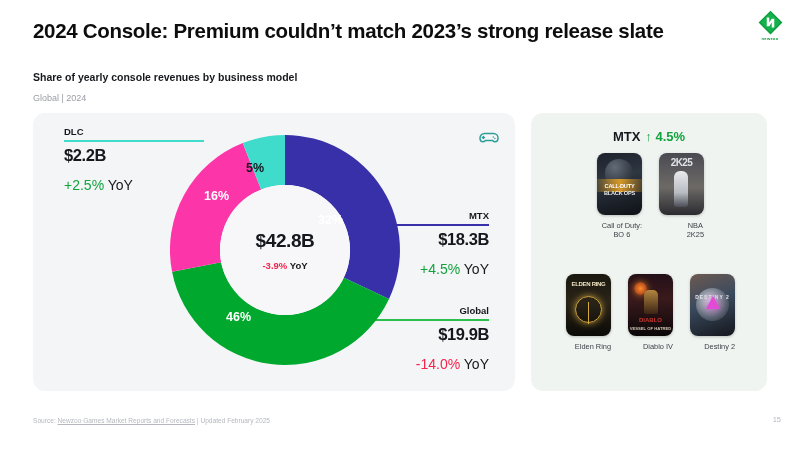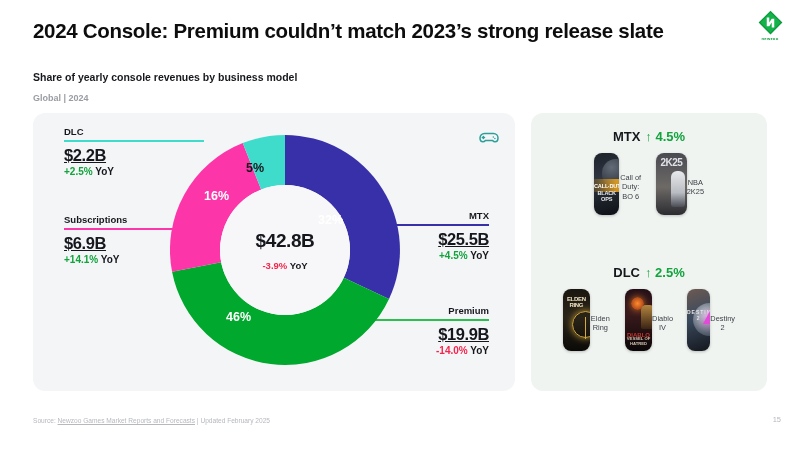--- a/index.html
+++ b/index.html
@@ -21,21 +21,21 @@
           display:flex; flex-direction:column; align-items:center; }
   .logo-mark { width: 25px; height: 25px; }
   .logo-word { font-size: 4.2px; font-weight:700; color:#0a9b3c; letter-spacing:0.3px; margin-top:1px; }
 
   .subtitle {
     position:absolute; left:33px; top:71px;
     font-size:10.5px; font-weight:700; color:#16181d;
   }
   .subsubtitle {
     position:absolute; left:33px; top:93px;
-    font-size:9px; font-weight:700; color:#9a9ca3;
+    font-size:9px; font-weight:400; color:#9a9ca3;
   }
 
   
   .chart-panel {
     position:absolute; left:33px; top:113px; width:482px; height:278px;
     background:#f4f5f7; border-radius:12px;
   }
   .games-panel {
     position:absolute; left:531px; top:113px; width:236px; height:278px;
     background:#eff4f0; border-radius:12px;
@@ -56,33 +56,33 @@
   .center-yoy { font-size:9.5px; font-weight:700; color:#15171c; margin-top:8px; }
   .center-yoy .neg { color:#f4254d; }
 
   .seg-label { position:absolute; font-size:12.5px; font-weight:600; color:#ffffff; }
   .seg-label.dark { color:#15171c; }
 
   
   .callout { position:absolute; }
   .callout .co-name { font-size:9.5px; font-weight:700; color:#15171c; white-space:nowrap; }
   .callout .co-rule { height:1.6px; margin:3px 0 4px 0; }
-  .callout .co-val { font-size:16.5px; font-weight:700; color:#15171c; letter-spacing:-0.4px; white-space:nowrap;text-decoration:underline; }
-  .callout .co-yoy { font-size:10px; font-weight:700; color:#15171c; margin-top:1px; white-space:nowrap; }
+  .callout .co-val { font-size:16.5px; font-weight:700; color:#15171c; letter-spacing:-0.4px; white-space:nowrap; }
+  .callout .co-yoy { font-size:14px; font-weight:400; color:#15171c; margin-top:12px; white-space:nowrap; }
   .callout .co-yoy .pos { color:#11a33c; }
   .callout .co-yoy .neg { color:#f4254d; }
   .callout.right { text-align:right; }
 
   
   .g-group { position:absolute; left:0; width:236px; }
   .g-head { text-align:center; font-size:13px; font-weight:700; color:#15171c; white-space:nowrap; }
   .g-head .arrow { color:#11a33c; font-weight:700; margin-left:5px; }
   .g-head .pct { color:#11a33c; font-weight:700; }
   .g-row { display:flex; justify-content:center; gap:14px; margin-top:9px; }
-  .g-item { width:48px; display:flex; align-items:center; }
+  .g-item { width:48px; display:flex; flex-direction:column; align-items:flex-end; }
   .g-thumb { width:45px; height:62px; border-radius:8px; overflow:hidden; position:relative;
              box-shadow:0 1px 3px rgba(0,0,0,.22); }
   .g-cap { margin-top:6px; font-size:7.4px; font-weight:400; color:#3b3f46;
            text-align:center; line-height:1.28; }
 
   
   .tn-fortnite { background:#0b0b10; }
   .tn-fortnite .quads { position:absolute; left:4px; right:4px; top:4px; height:38px;
       display:grid; grid-template-columns:1fr 1fr; grid-template-rows:1fr 1fr; gap:1.5px; }
   .tn-fortnite .quads i { display:block; }
@@ -173,36 +173,30 @@
       </svg>
     </div>
 
     <div class="callout" style="left:31px; top:13px; width:140px;">
       <div class="co-name">DLC</div>
       <div class="co-rule" style="background:#40dccb;"></div>
       <div class="co-val">$2.2B</div>
       <div class="co-yoy"><span class="pos">+2.5%</span> <span>YoY</span></div>
     </div>
 
-    <div class="callout" style="left:31px; top:101px; width:140px;">
-      <div class="co-name">Subscriptions</div>
-      <div class="co-rule" style="background:#fc35a8;"></div>
-      <div class="co-val">$6.9B</div>
-      <div class="co-yoy"><span class="pos">+14.1%</span> <span>YoY</span></div>
-    </div>
 
     <div class="callout right" style="right:26px; top:97px; width:150px;">
       <div class="co-name">MTX</div>
       <div class="co-rule" style="background:#3730a8;"></div>
-      <div class="co-val">$25.5B</div>
+      <div class="co-val">$18.3B</div>
       <div class="co-yoy"><span class="pos">+4.5%</span> <span>YoY</span></div>
     </div>
 
     <div class="callout right" style="right:26px; top:192px; width:150px;">
-      <div class="co-name">Premium</div>
+      <div class="co-name">Global</div>
       <div class="co-rule" style="background:#2bbf4e;"></div>
       <div class="co-val">$19.9B</div>
       <div class="co-yoy"><span class="neg">-14.0%</span> <span>YoY</span></div>
     </div>
 
     <div class="donut-wrap">
       <svg width="230" height="230" viewBox="0 0 230 230">
         <g transform="translate(115,115)">
 
           <path fill="#3730a8" d="M 0 -115 A 115 115 0 0 1 104.01 48.95 L 0 0 Z"></path>
@@ -252,23 +246,20 @@
             <div class="logo2k">2K25</div>
             <div class="player"></div>
           </div>
           <div class="g-cap">NBA<br>2K25</div>
         </div>
 
       </div>
     </div>
 
     <div class="g-group" style="top:152px;">
-      <div class="g-head">
-        <span>DLC</span><span class="arrow">↑</span> <span class="pct">2.5%</span>
-      </div>
       <div class="g-row">
 
         <div class="g-item">
           <div class="g-thumb tn-elden">
             <div class="ttl">ELDEN RING</div>
             <div class="ring"></div>
               <div class="stem"></div>
           </div>
           <div class="g-cap">Elden Ring</div>
         </div>

